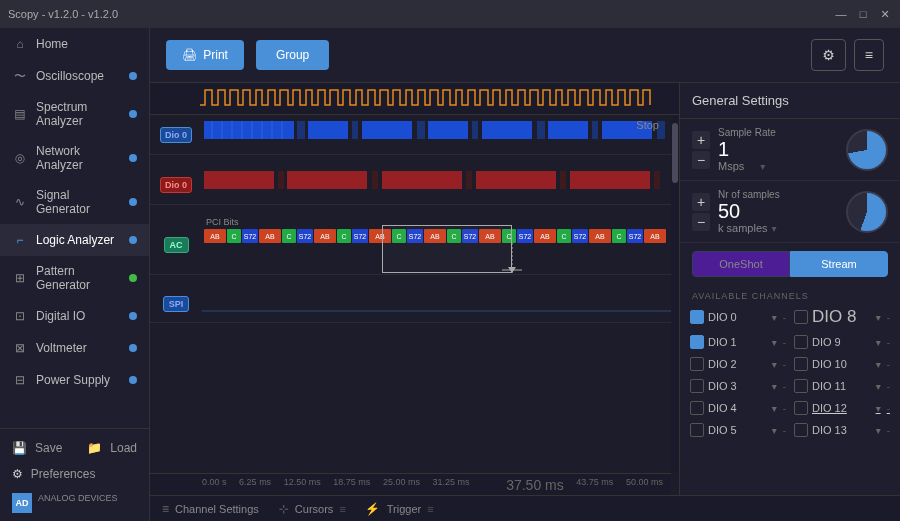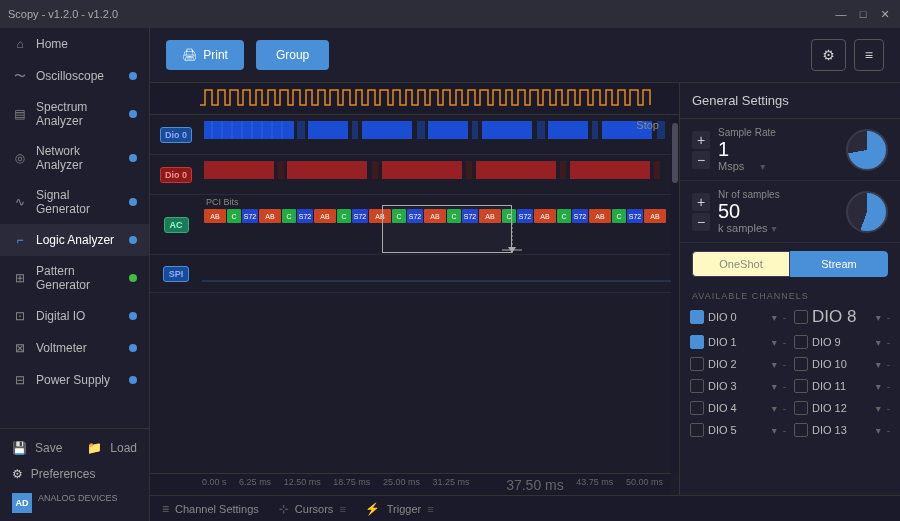--- a/index.html
+++ b/index.html
@@ -210,21 +210,21 @@
 
       <div class="plot-area">
 
         <div class="overview-bar" style="height:32px; background:#1a1a2a; border-bottom:1px solid #333; position:relative; overflow:hidden;">
           <svg width="100%" height="28" style="position:absolute;left:50px;top:2px;">
 
             <polyline points="0,20 5,20 5,5 12,5 12,20 18,20 18,5 25,5 25,20 30,20 30,5 38,5 38,20 43,20 43,5 50,5 50,20 56,20 56,5 62,5 62,20 68,20 68,5 75,5 75,20 80,20 80,5 88,5 88,20 93,20 93,5 100,5 100,20 106,20 106,5 112,5 112,20 118,20 118,5 125,5 125,20 130,20 130,5 138,5 138,20 143,20 143,5 150,5 150,20 156,20 156,5 162,5 162,20 168,20 168,5 175,5 175,20 180,20 180,5 188,5 188,20 193,20 193,5 200,5 200,20 206,20 206,5 212,5 212,20 218,20 218,5 225,5 225,20 230,20 230,5 238,5 238,20 243,20 243,5 250,5 250,20 256,20 256,5 262,5 262,20 268,20 268,5 275,5 275,20 280,20 280,5 288,5 288,20 293,20 293,5 300,5 300,20 306,20 306,5 312,5 312,20 318,20 318,5 325,5 325,20 330,20 330,5 338,5 338,20 343,20 343,5 350,5 350,20 356,20 356,5 362,5 362,20 368,20 368,5 375,5 375,20 380,20 380,5 388,5 388,20 393,20 393,5 400,5 400,20 406,20 406,5 412,5 412,20 418,20 418,5 425,5 425,20 430,20 430,5 438,5 438,20 443,20 443,5 450,5 450,20" fill="none" stroke="#e8881a" stroke-width="1.5"></polyline>
           </svg>
         </div>
 
-        <div style="position:relative; display:flex; flex-direction:column; overflow:hidden; height: calc(100% - 54px);">
+        <div style="position:relative; display:flex; flex-direction:column; overflow:hidden; height: calc(100% - 54px); gap: 10px;">
           <span class="plot-header" style="position:absolute;top:4px;right:20px;z-index:2;">Stop</span>
 
           <div class="plot-scroll" style="position:absolute;right:0;top:0;bottom:0;width:8px;background:#1a1a2a;z-index:3;">
             <div class="scroll-thumb" style="width:6px;margin:0 1px;height:60px;background:#4a4a5a;border-radius:3px;margin-top:8px;"></div>
           </div>
 
           <div class="channel-row" style="display:flex;align-items:center;height:40px;border-bottom:1px solid #2a2a3a;">
             <div class="channel-label" style="width:52px;display:flex;align-items:center;justify-content:center;flex-shrink:0;">
               <span class="ch-badge blue" style="background:#1a4a9a;border:1px solid #4a90d9;padding:2px 4px;border-radius:3px;font-size:9px;color:#88aaff;">Dio 0</span>
             </div>
@@ -405,21 +405,21 @@
             <div style="font-size:20px;color:#fff;font-weight:300;line-height:1.1;">50</div>
             <div style="display:flex;align-items:center;gap:4px;">
               <span style="font-size:11px;color:#888;">k samples</span>
               <span style="font-size:10px;color:#555;cursor:pointer;">▾</span>
             </div>
           </div>
           <div style="width:42px;height:42px;border-radius:50%;background:conic-gradient(#4a90d9 0deg 200deg, #2a2a3a 200deg 360deg);border:2px solid #3a3a4a;cursor:pointer;flex-shrink:0;"></div>
         </div>
 
         <div class="mode-btns">
-          <button class="mode-btn" style="flex:1;padding:6px;border:1px solid #3a3a5a;background:#fef9c3;color:#888;cursor:pointer;font-size:11px;border-radius:4px 0 0 4px;">OneShot</button>
+          <button class="mode-btn" style="flex:1;padding:6px;border:1px solid #3a3a5a;background:#4c1d95;color:#888;cursor:pointer;font-size:11px;border-radius:4px 0 0 4px;">OneShot</button>
           <button class="mode-btn active" style="flex:1;padding:6px;border:1px solid #4a90d9;background:#4a90d9;color:white;cursor:pointer;font-size:11px;border-radius:0 4px 4px 0;">Stream</button>
         </div>
 
         <div class="channels-header" style="padding:6px 12px 2px;font-size:9px;color:#666;letter-spacing:1px;">AVAILABLE CHANNELS</div>
 
         <div class="channel-list" style="display:grid;grid-template-columns:1fr 1fr;gap:0;padding:0 6px;">
 
           <div class="ch-item" style="display:flex;align-items:center;gap:4px;padding:4px 4px;">
             <div class="ch-checkbox" style="width:14px;height:14px;border:1.5px solid #4a90d9;background:#4a90d9;border-radius:2px;flex-shrink:0;cursor:pointer;"></div>
             <span class="ch-name" style="font-size:11px;color:#bbb;flex:1;">DIO 0</span>
@@ -476,21 +476,21 @@
             <span class="ch-dash" style="color:#555;font-size:10px;">-</span>
           </div>
 
           <div class="ch-item" style="display:flex;align-items:center;gap:4px;padding:4px 4px;">
             <div class="ch-checkbox unchecked" style="width:14px;height:14px;border:1.5px solid #555;background:transparent;border-radius:2px;flex-shrink:0;cursor:pointer;"></div>
             <span class="ch-name" style="font-size:11px;color:#bbb;flex:1;">DIO 4</span>
             <span class="ch-dropdown" style="color:#666;font-size:10px;cursor:pointer;">▾</span>
             <span class="ch-dash" style="color:#555;font-size:10px;">-</span>
           </div>
 
-          <div class="ch-item" style="display:flex;align-items:center;gap:4px;padding:4px 4px;">
+          <div class="ch-item" style="display:flex;align-items:center;gap:4px;padding:4px 4px;text-decoration:underline;">
             <div class="ch-checkbox unchecked" style="width:14px;height:14px;border:1.5px solid #555;background:transparent;border-radius:2px;flex-shrink:0;cursor:pointer;"></div>
             <span class="ch-name" style="font-size:11px;color:#bbb;flex:1;">DIO 12</span>
             <span class="ch-dropdown" style="color:#666;font-size:10px;cursor:pointer;">▾</span>
             <span class="ch-dash" style="color:#555;font-size:10px;">-</span>
           </div>
 
           <div class="ch-item" style="display:flex;align-items:center;gap:4px;padding:4px 4px;">
             <div class="ch-checkbox unchecked" style="width:14px;height:14px;border:1.5px solid #555;background:transparent;border-radius:2px;flex-shrink:0;cursor:pointer;"></div>
             <span class="ch-name" style="font-size:11px;color:#bbb;flex:1;">DIO 5</span>
             <span class="ch-dropdown" style="color:#666;font-size:10px;cursor:pointer;">▾</span>

